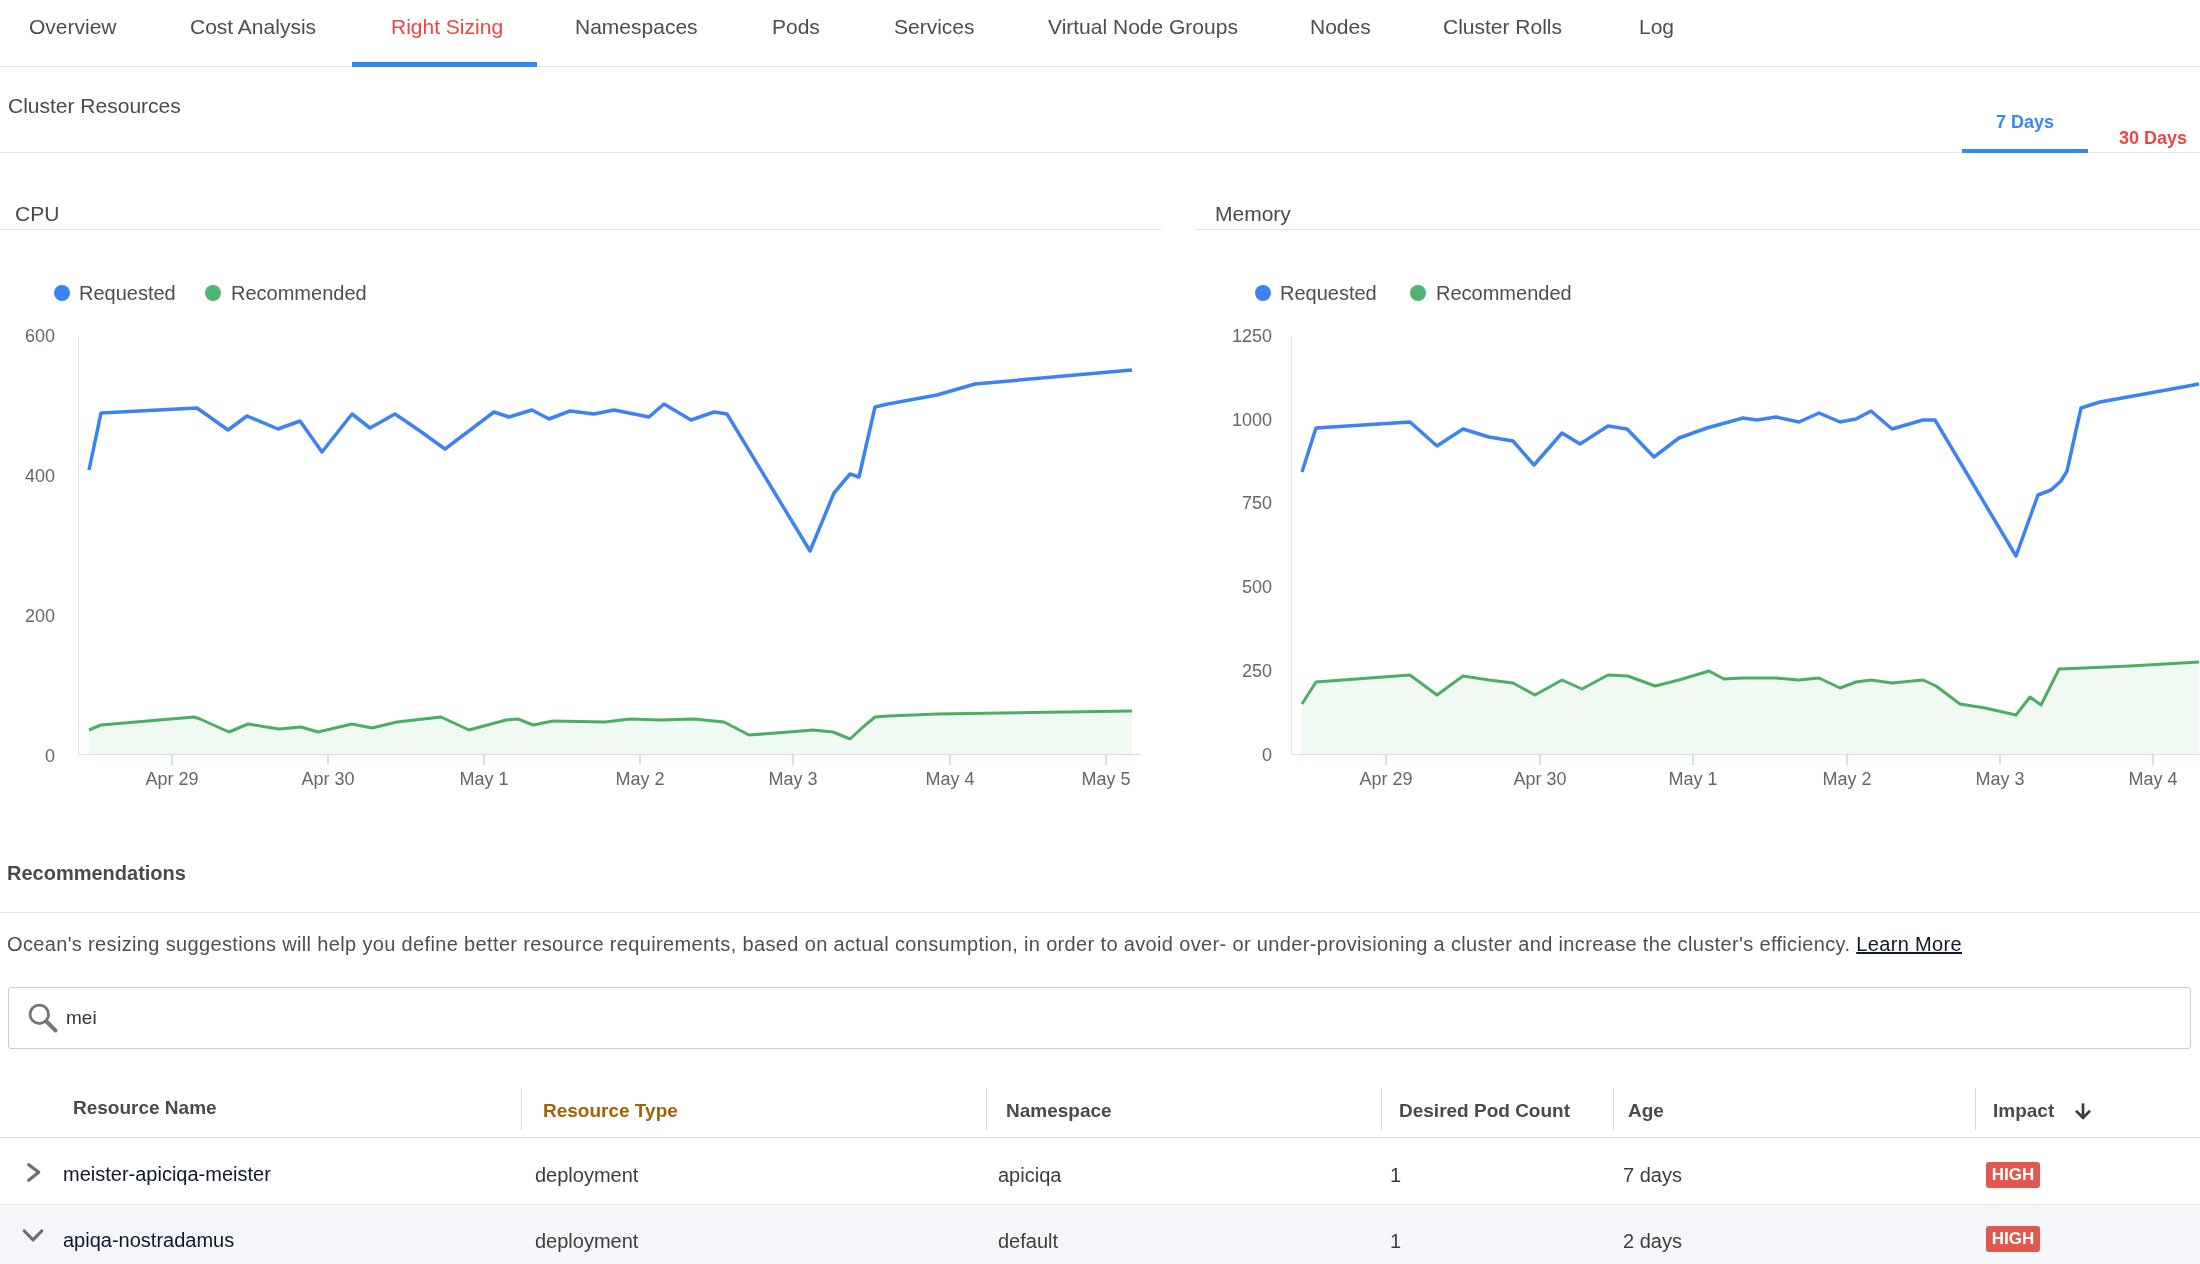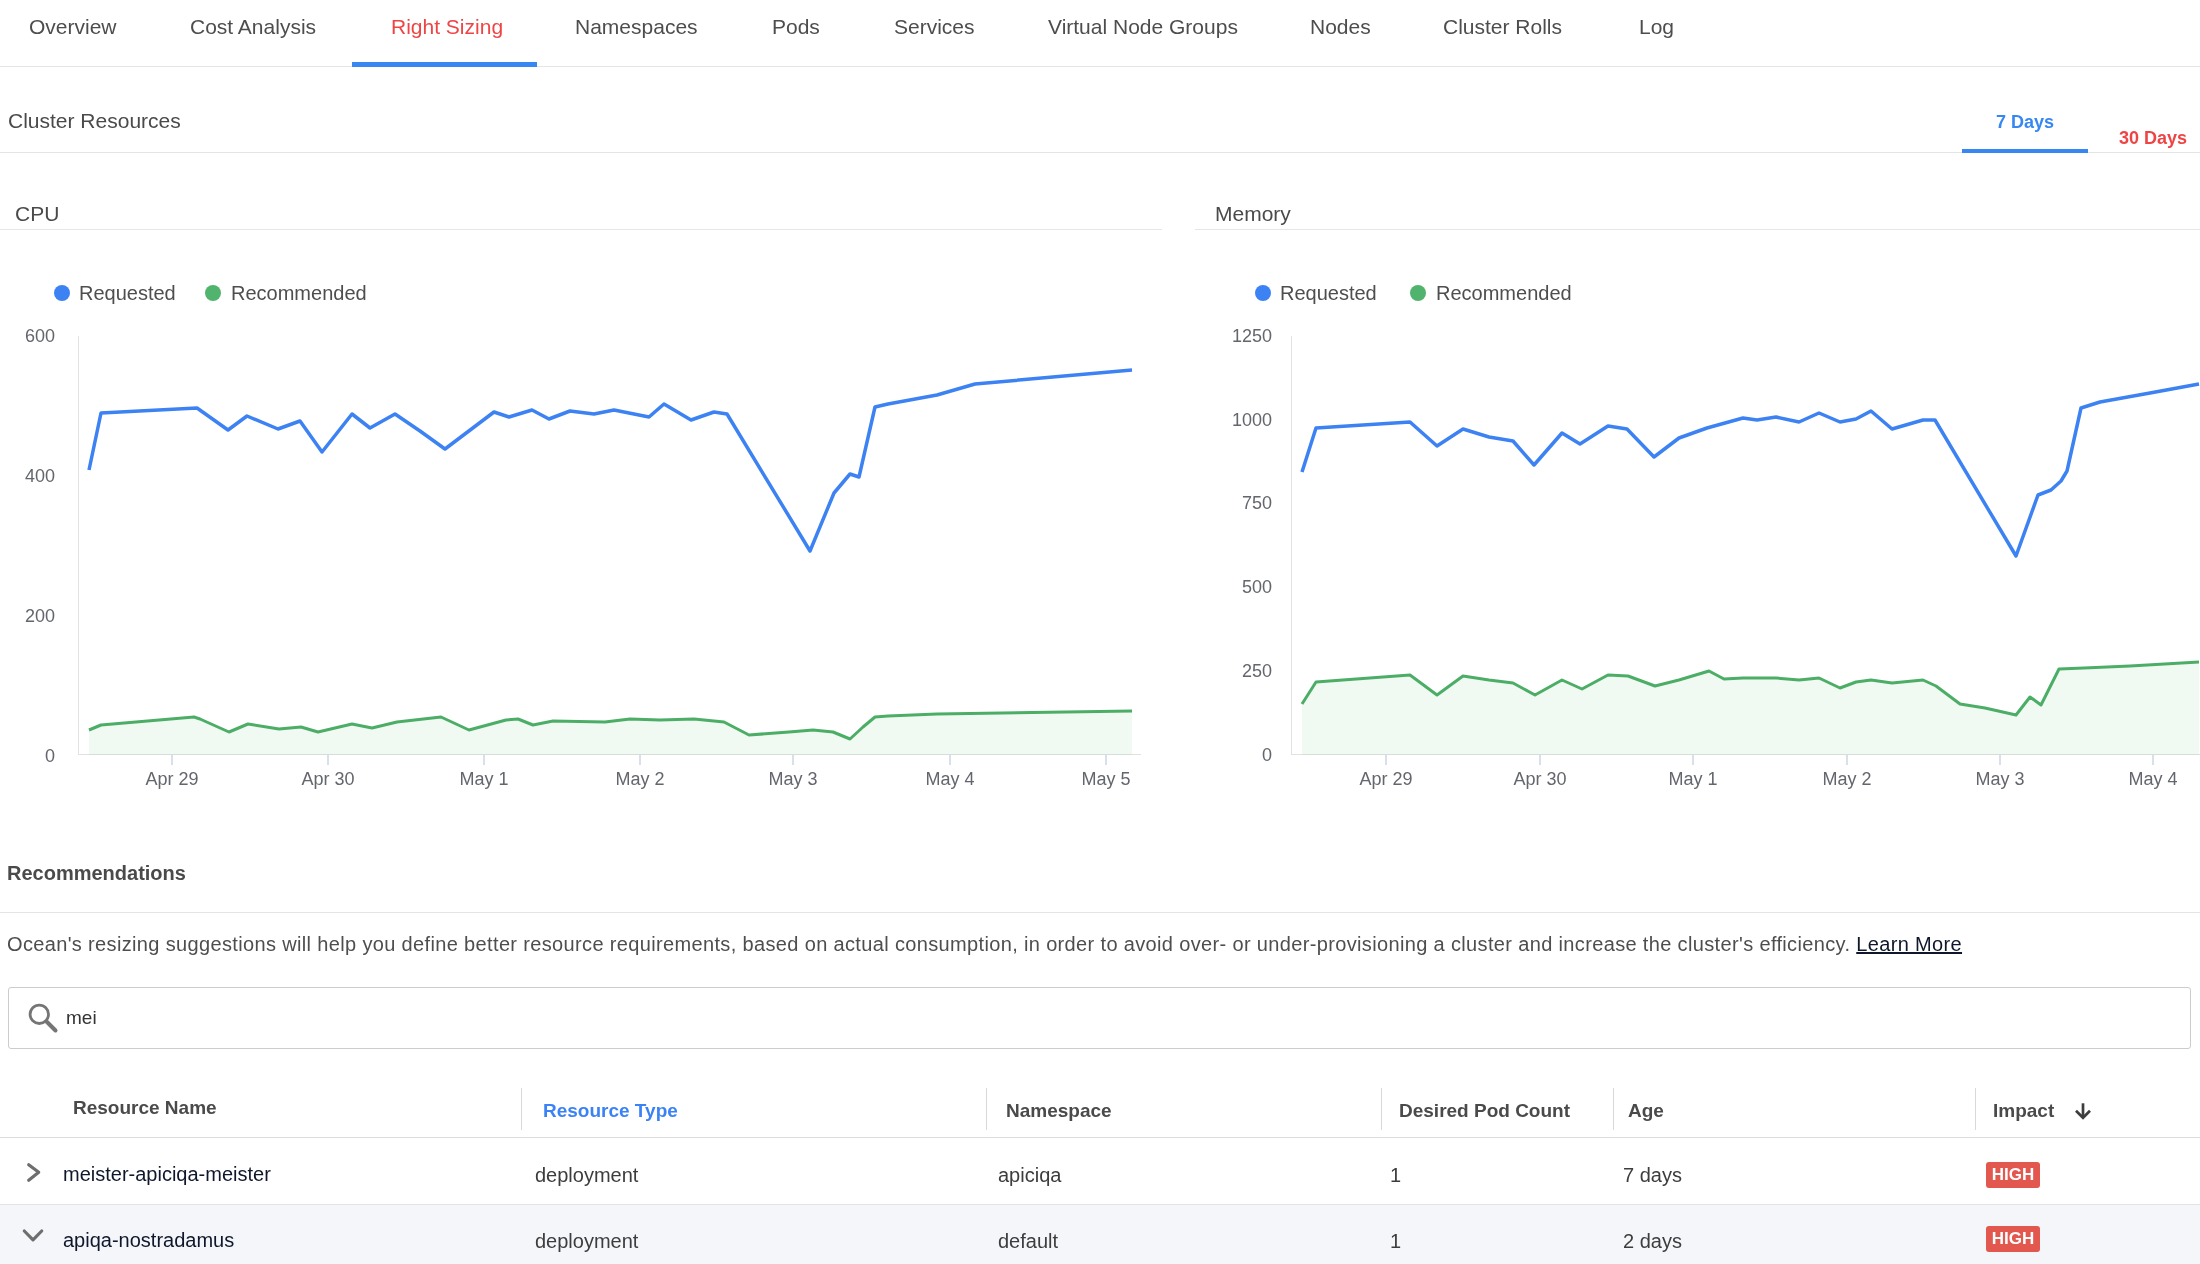--- a/index.html
+++ b/index.html
@@ -22,21 +22,21 @@
 <div class="tab active" style="left:391px;">Right Sizing</div>
 <div class="tab" style="left:575px;">Namespaces</div>
 <div class="tab" style="left:772px;">Pods</div>
 <div class="tab" style="left:894px;">Services</div>
 <div class="tab" style="left:1048px;">Virtual Node Groups</div>
 <div class="tab" style="left:1310px;">Nodes</div>
 <div class="tab" style="left:1443px;">Cluster Rolls</div>
 <div class="tab" style="left:1639px;">Log</div>
 <div class="abs" style="left:352px;top:62px;width:185px;height:5px;background:#3787f2;"></div>
 
-<div class="sec-title" style="left:8px;top:109px;">Cluster Resources</div>
+<div class="sec-title" style="left:8px;top:94px;">Cluster Resources</div>
 <div class="hdr-border" style="top:152px;"></div>
 <div class="abs" style="left:1996px;top:112px;font-size:18px;font-weight:bold;color:#3787f2;">7 Days</div>
 <div class="abs" style="left:2119px;top:128px;font-size:18px;font-weight:bold;color:#ef4444;">30 Days</div>
 <div class="abs" style="left:1962px;top:149px;width:126px;height:4px;background:#3787f2;"></div>
 
 <div class="sec-title" style="left:15px;top:202px;">CPU</div>
 <div class="abs" style="left:0;top:229px;width:1162px;height:1px;background:#e6e6e6;"></div>
 <div class="sec-title" style="left:1215px;top:202px;">Memory</div>
 <div class="abs" style="left:1195px;top:229px;width:1005px;height:1px;background:#e6e6e6;"></div>
 
@@ -123,21 +123,21 @@
 <div class="abs" style="left:7px;top:933px;font-size:20px;color:#4e4e4e;white-space:nowrap;letter-spacing:0.35px;">Ocean's resizing suggestions will help you define better resource requirements, based on actual consumption, in order to avoid over- or under-provisioning a cluster and increase the cluster's efficiency. <span class="link" style="text-decoration:underline;">Learn More</span></div>
 
 <div class="abs" style="left:8px;top:987px;width:2181px;height:60px;border:1px solid #cccccc;border-radius:3px;"></div>
 <svg class="abs" style="left:26px;top:998px;" width="38" height="38" viewBox="0 0 38 38">
   <circle cx="13.3" cy="16.3" r="9.2" fill="none" stroke="#757575" stroke-width="2.8"></circle>
   <line x1="20.5" y1="23.5" x2="29.5" y2="32.5" stroke="#757575" stroke-width="4" stroke-linecap="round"></line>
 </svg>
 <div class="abs" style="left:66px;top:1007px;font-size:19px;color:#333;">mei</div>
 
 <div class="abs" style="left:73px;top:1097px;font-size:19px;font-weight:bold;color:#4a4a4a;">Resource Name</div>
-<div class="abs" style="left:543px;top:1100px;font-size:19px;font-weight:bold;color:#3b82f6;">Resource Type</div>
+<div class="abs" style="left:543px;top:1100px;font-size:19px;font-weight:bold;color:#a16207;">Resource Type</div>
 <div class="abs" style="left:1006px;top:1100px;font-size:19px;font-weight:bold;color:#4a4a4a;">Namespace</div>
 <div class="abs" style="left:1399px;top:1100px;font-size:19px;font-weight:bold;color:#4a4a4a;">Desired Pod Count</div>
 <div class="abs" style="left:1628px;top:1100px;font-size:19px;font-weight:bold;color:#4a4a4a;">Age</div>
 <div class="abs" style="left:1993px;top:1100px;font-size:19px;font-weight:bold;color:#4a4a4a;">Impact</div>
 <svg class="abs" style="left:2072px;top:1100px;" width="24" height="24" viewBox="0 0 24 24">
   <line x1="11" y1="3.3" x2="11" y2="17.6" stroke="#3d3d3d" stroke-width="2.7"></line>
   <polyline points="4,10.8 11,17.8 18,10.8" fill="none" stroke="#3d3d3d" stroke-width="2.7"></polyline>
 </svg>
 
 <div class="abs" style="left:521px;top:1088px;width:1px;height:42px;background:#d9d9d9;"></div>

